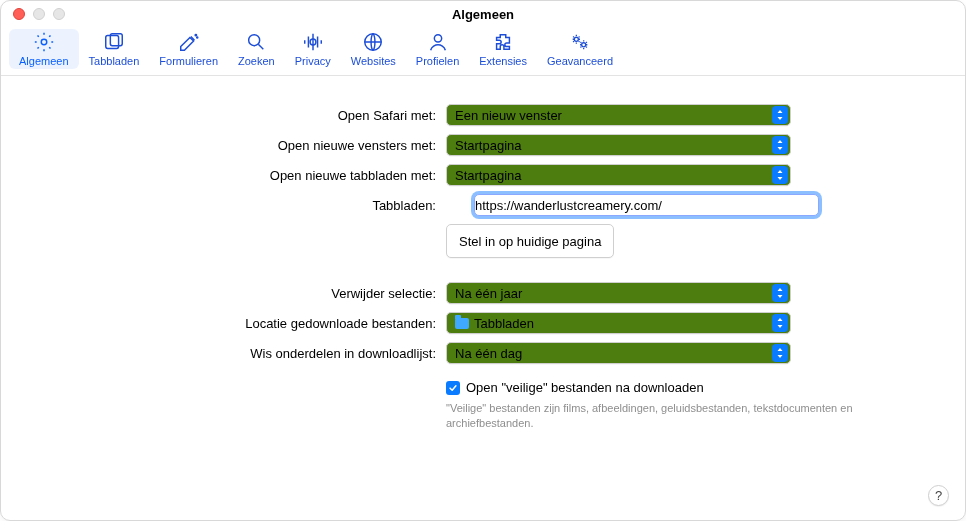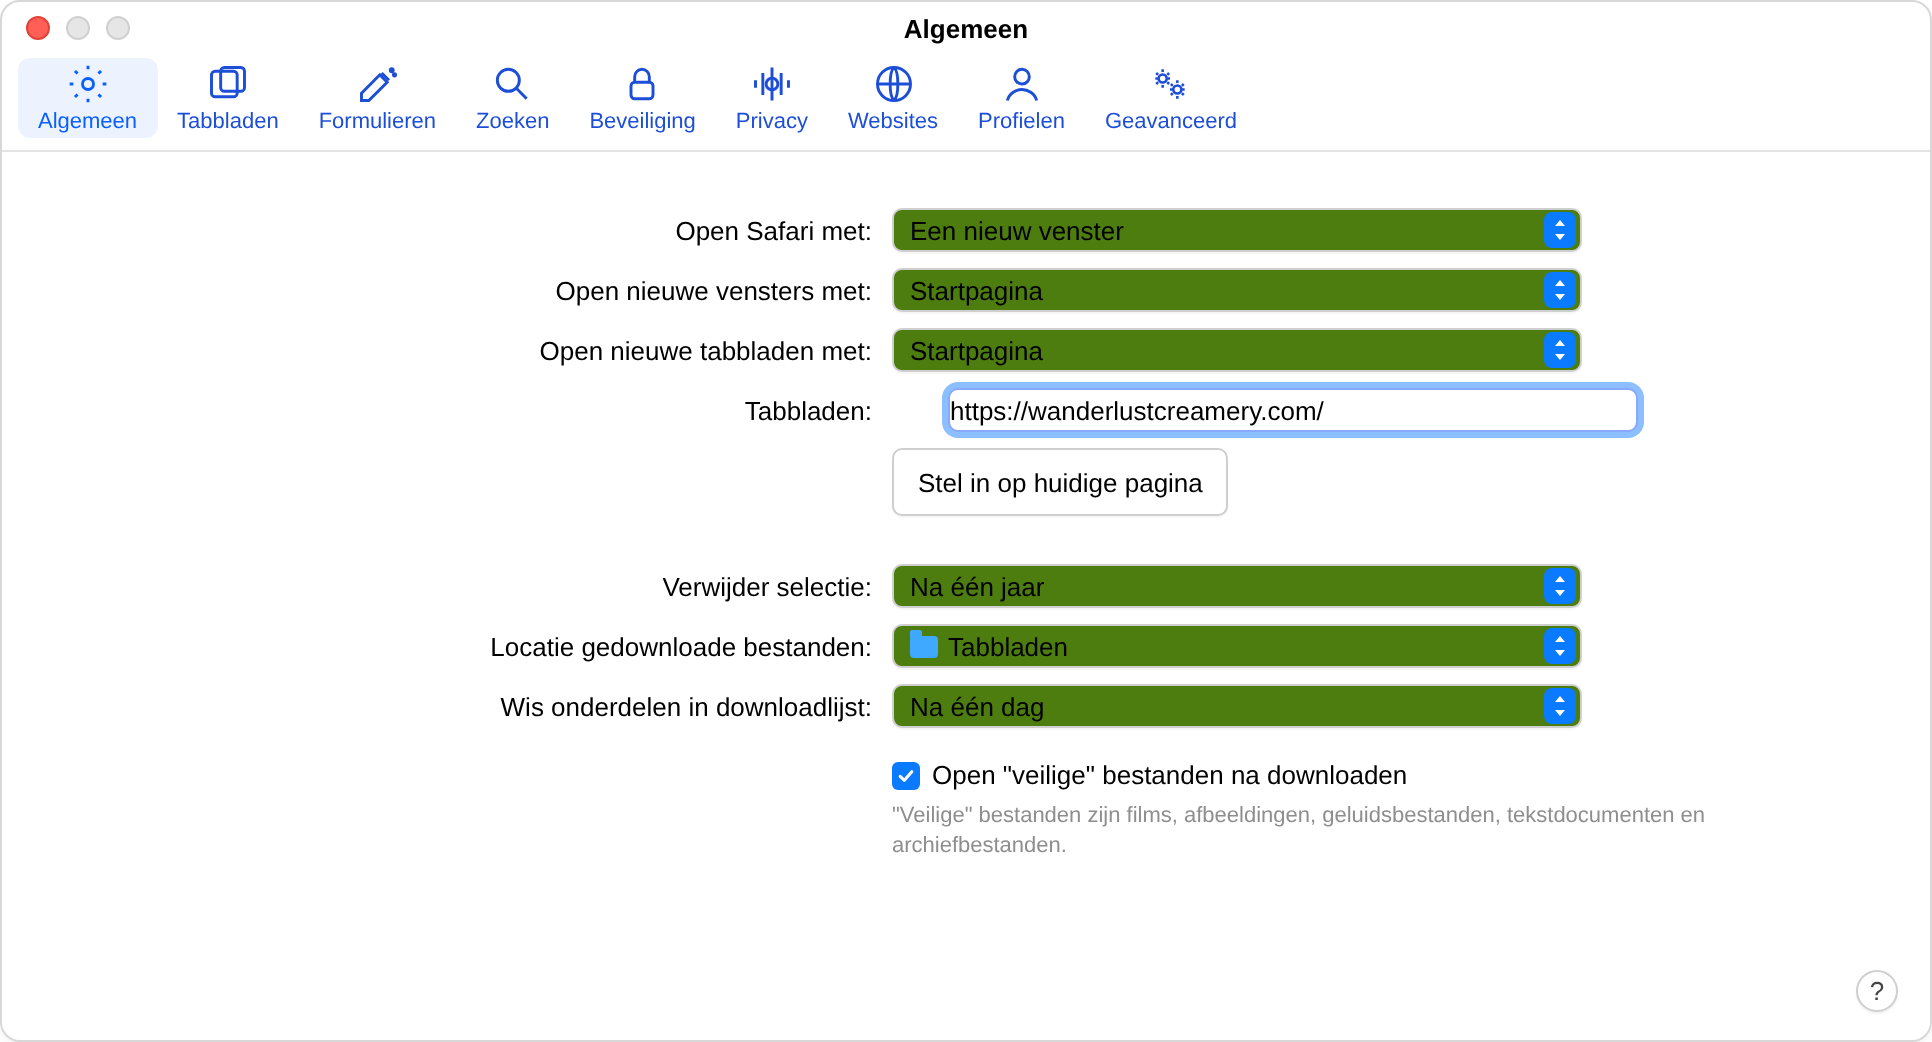--- a/index.html
+++ b/index.html
@@ -195,29 +195,20 @@
           <svg width="22" height="22" viewBox="0 0 24 24" fill="none" stroke="currentColor" stroke-width="1.6">
             <circle cx="10" cy="10" r="6"></circle>
             <path d="M20 20l-5.5-5.5"></path>
           </svg>
         </span>
         <span class="tlabel">Zoeken</span>
       </div>
       <div class="toolbar-item">
         <span class="ticon">
           <svg width="22" height="22" viewBox="0 0 24 24" fill="none" stroke="currentColor" stroke-width="1.6">
-            <rect x="6" y="11" width="12" height="9" rx="2"></rect>
-            <path d="M8 11V8a4 4 0 018 0v3"></path>
-          </svg>
-        </span>
-        <span class="tlabel">Beveiliging</span>
-      </div>
-      <div class="toolbar-item">
-        <span class="ticon">
-          <svg width="22" height="22" viewBox="0 0 24 24" fill="none" stroke="currentColor" stroke-width="1.6">
             <path d="M12 3v18M7 6v12M17 6v12M3 10v4M21 10v4"></path>
             <circle cx="12" cy="12" r="3.2"></circle>
           </svg>
         </span>
         <span class="tlabel">Privacy</span>
       </div>
       <div class="toolbar-item">
         <span class="ticon">
           <svg width="22" height="22" viewBox="0 0 24 24" fill="none" stroke="currentColor" stroke-width="1.6">
             <circle cx="12" cy="12" r="9"></circle>
@@ -227,20 +218,28 @@
         <span class="tlabel">Websites</span>
       </div>
       <div class="toolbar-item">
         <span class="ticon">
           <svg width="22" height="22" viewBox="0 0 24 24" fill="none" stroke="currentColor" stroke-width="1.6">
             <circle cx="12" cy="8" r="4"></circle>
             <path d="M4 21c1-4 5-6 8-6s7 2 8 6"></path>
           </svg>
         </span>
         <span class="tlabel">Profielen</span>
+      </div>
+      <div class="toolbar-item">
+        <span class="ticon">
+          <svg width="22" height="22" viewBox="0 0 24 24" fill="none" stroke="currentColor" stroke-width="1.6">
+            <path d="M9 4h6v3h4v6h-3a2 2 0 000 4h3v3h-6v-3a2 2 0 00-4 0v3H5v-6h3a2 2 0 000-4H5V7h4V4z"></path>
+          </svg>
+        </span>
+        <span class="tlabel">Extensies</span>
       </div>
       <div class="toolbar-item">
         <span class="ticon">
           <svg width="22" height="22" viewBox="0 0 24 24" fill="none" stroke="currentColor" stroke-width="1.4">
             <circle cx="8" cy="9" r="2.2"></circle>
             <path d="M8 4v1.5M8 12.5V14M4.5 6l1 1M10.5 11l1 1M4 9h1.5M10.5 9H12M4.5 12l1-1M10.5 7l1-1"></path>
             <circle cx="16" cy="15" r="2.2"></circle>
             <path d="M16 10v1.5M16 18.5V20M12.5 12l1 1M18.5 17l1 1M12 15h1.5M18.5 15H20M12.5 18l1-1M18.5 13l1-1"></path>
           </svg>
         </span>

